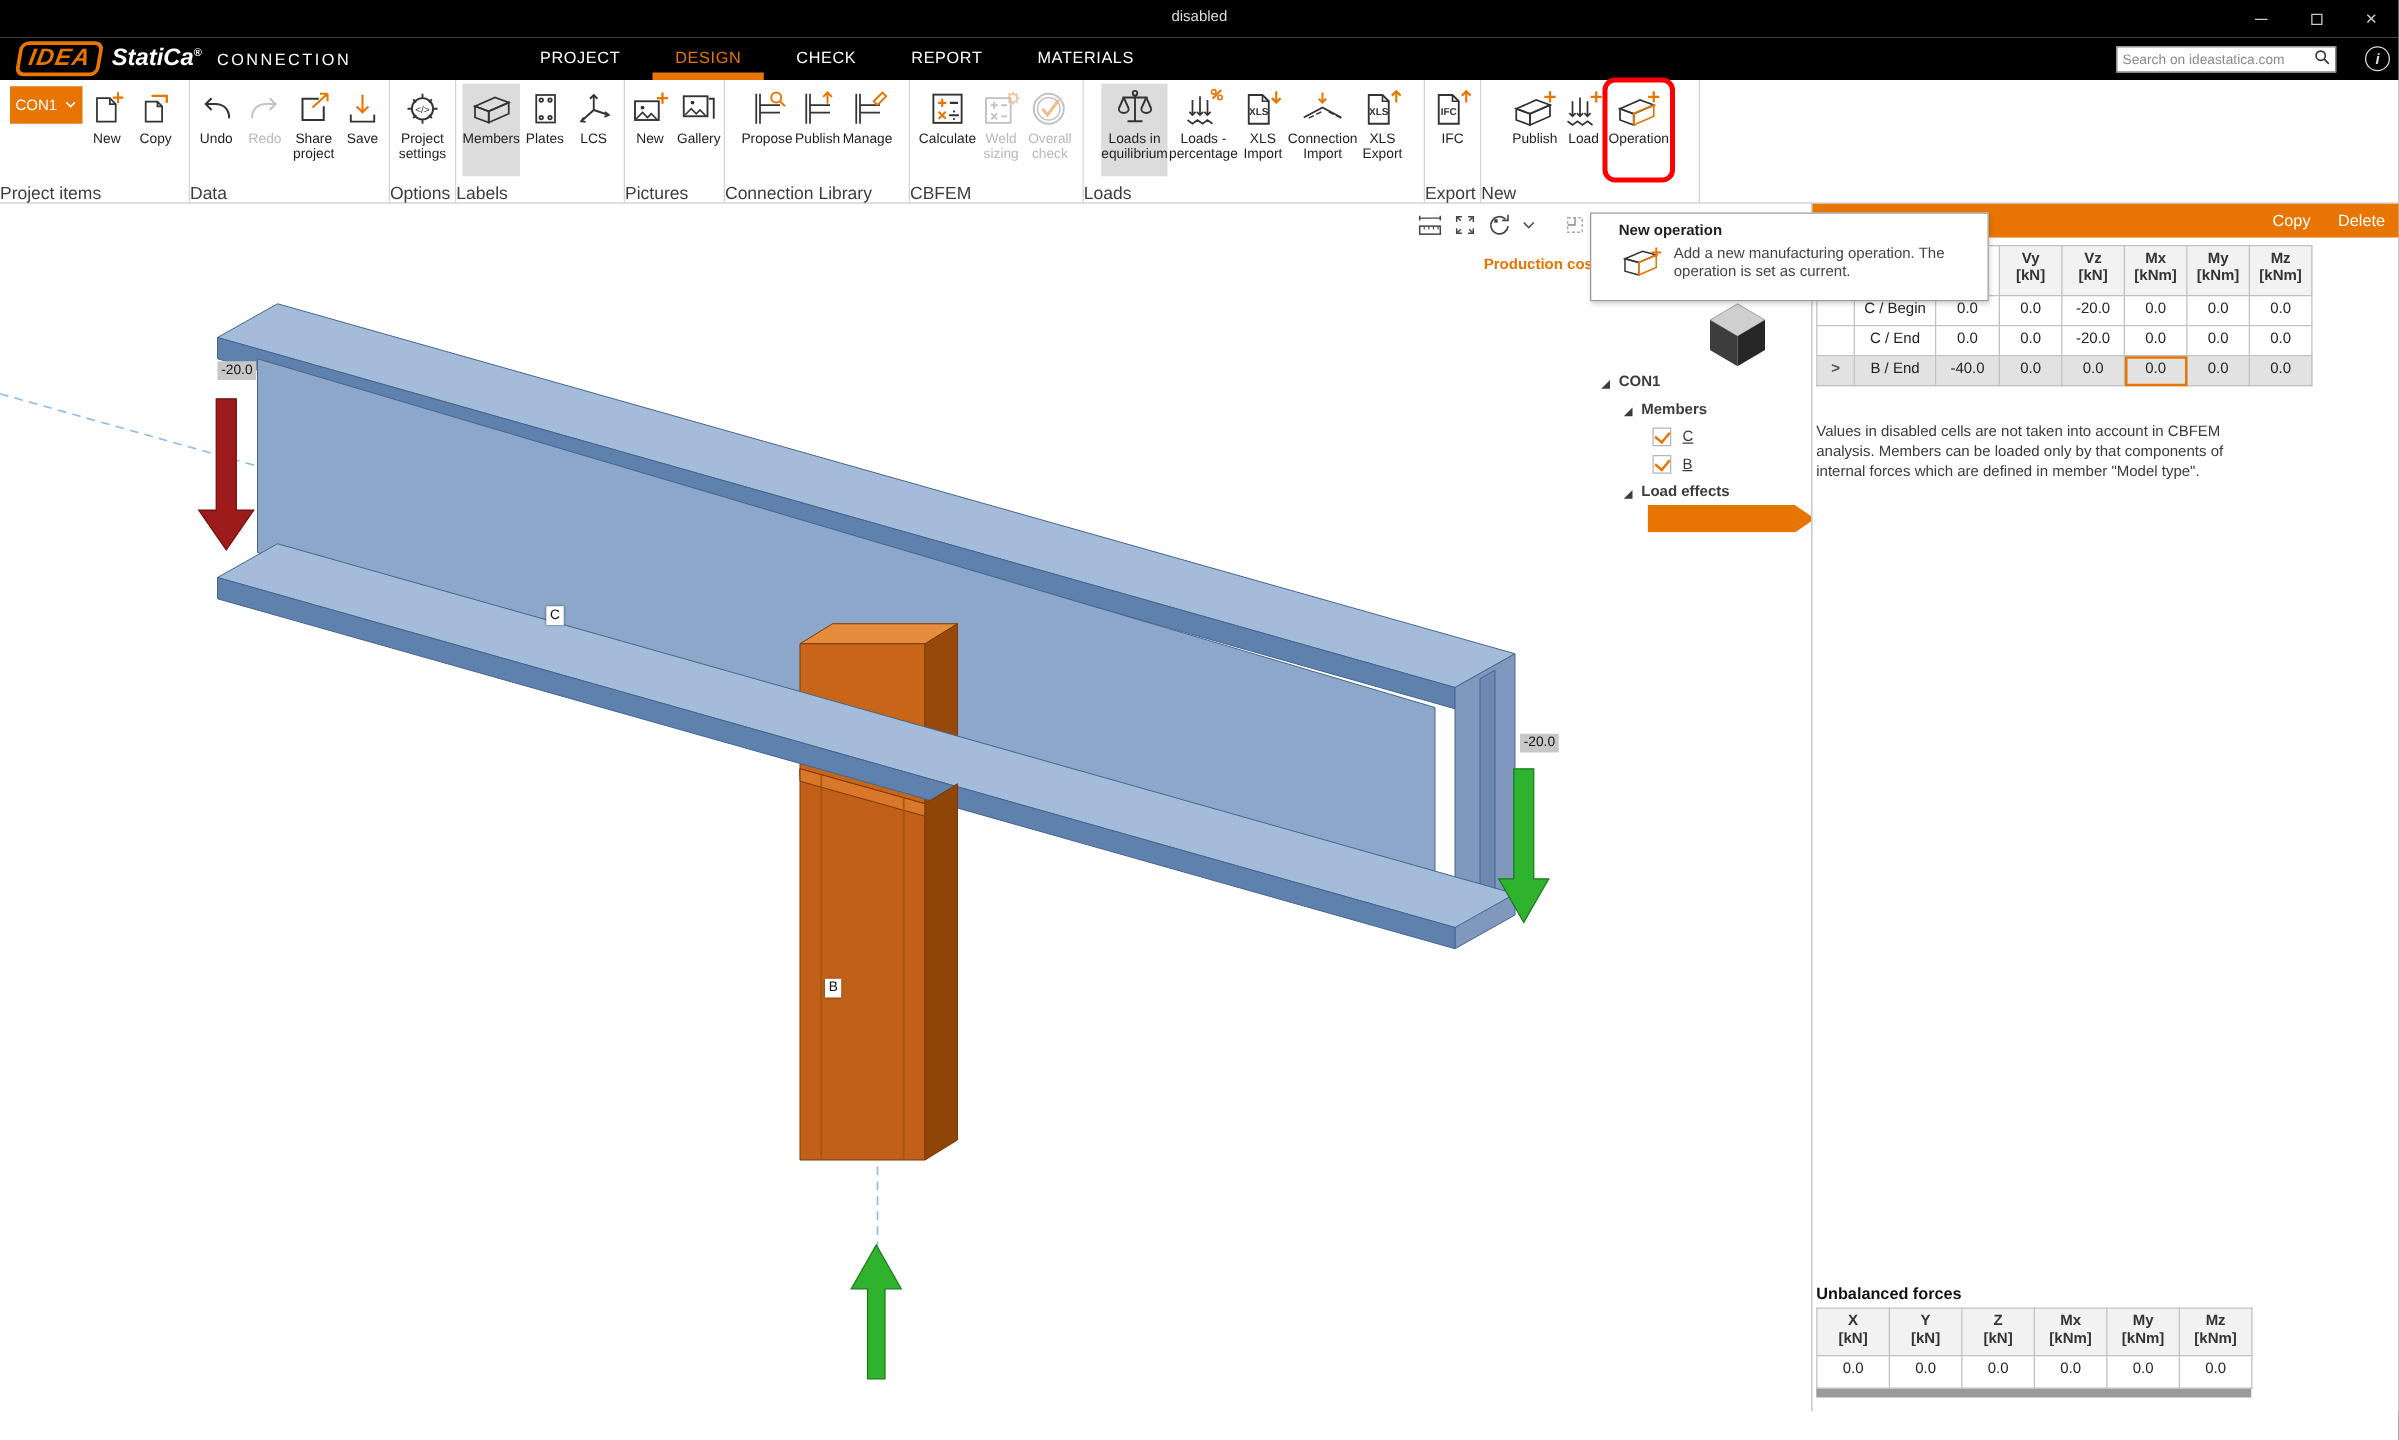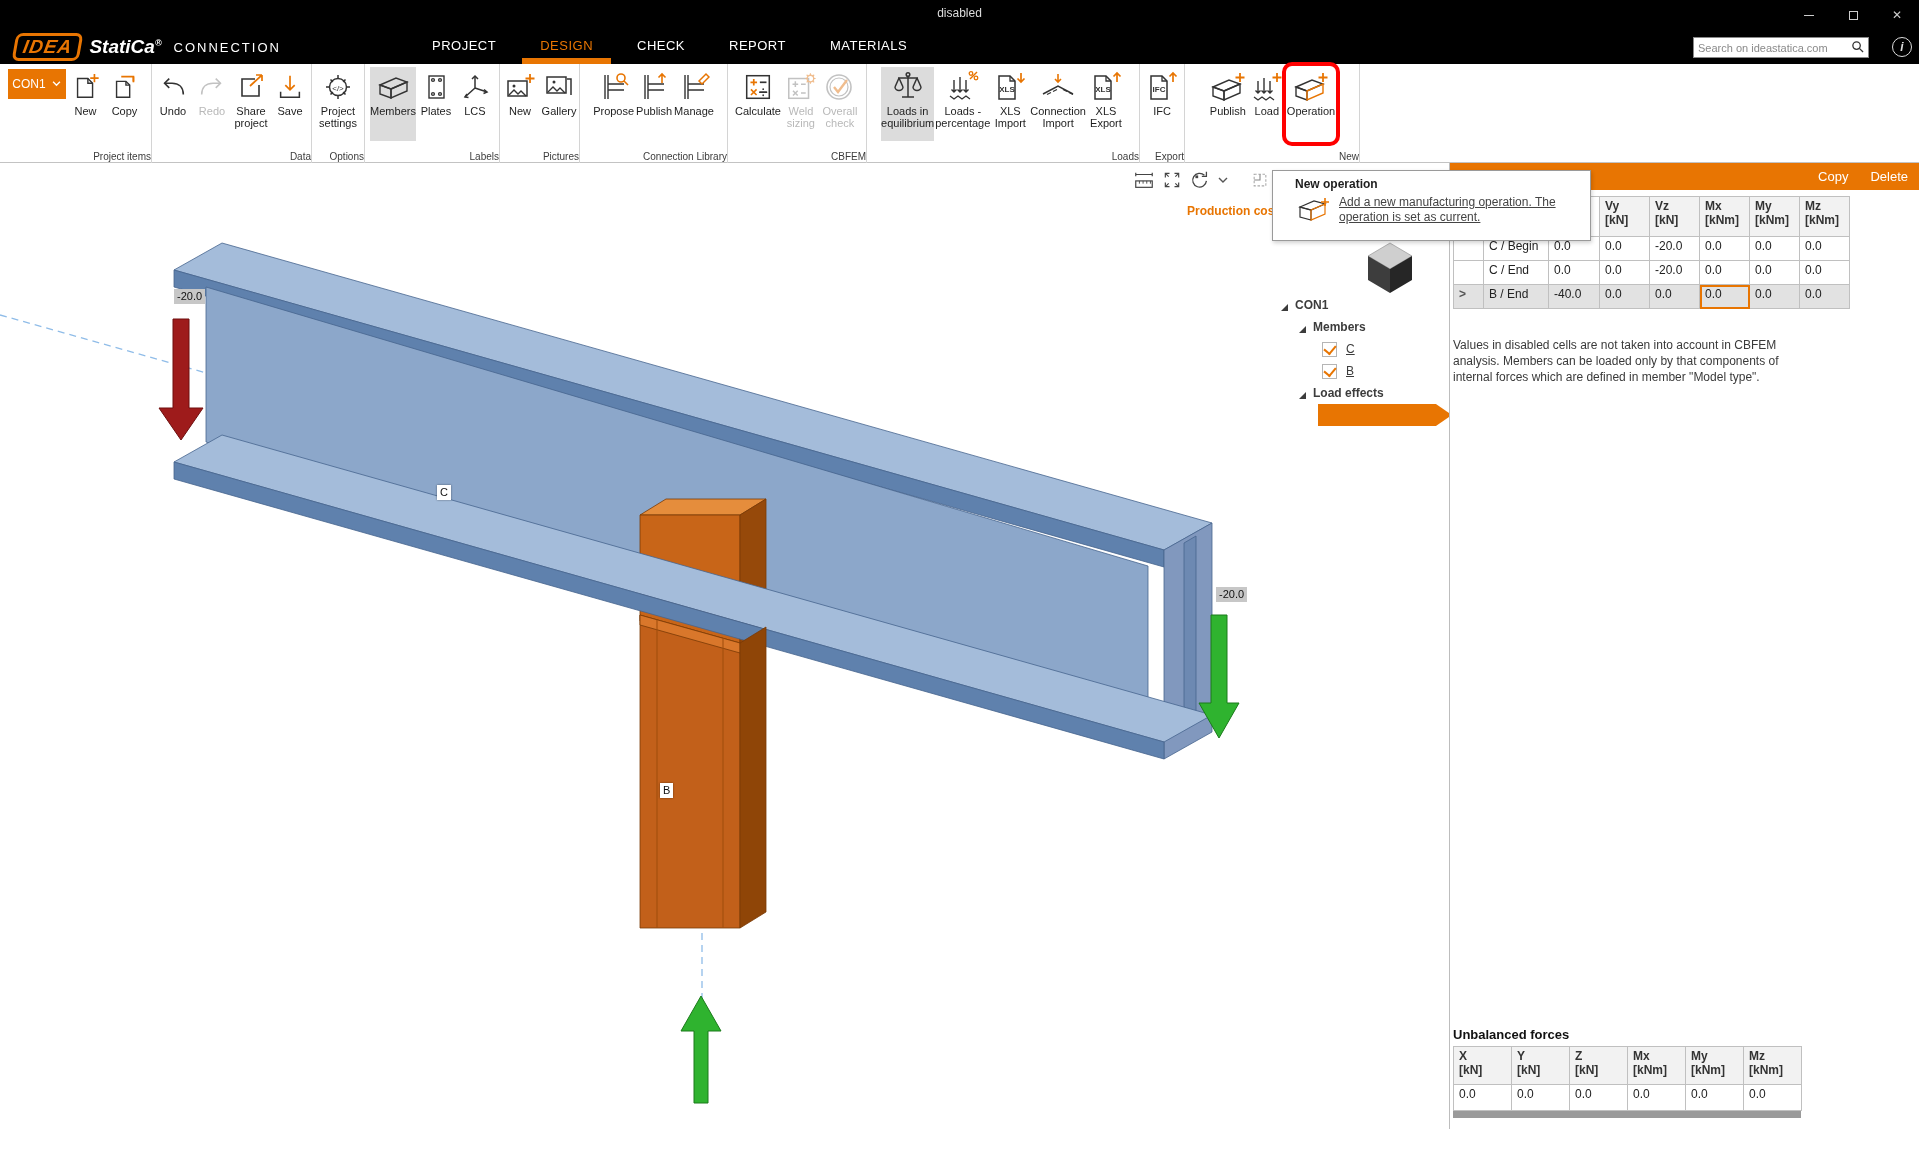--- a/index.html
+++ b/index.html
@@ -27,21 +27,21 @@
   .tab.active::after{content:"";position:absolute;left:4px;right:4px;bottom:0;height:6px;background:#E87502;}
   #searchwrap{position:absolute;left:1693px;top:7px;width:176px;height:21px;background:#fff;border:1px solid #888;display:flex;align-items:center;}
   #search-input{flex:1;border:0;outline:none;font-size:11px;color:#555;padding:0 4px;background:transparent;}
   #search-input::placeholder{color:#8a8a8a;}
   .mag{margin-right:4px;}
   #info-icon{position:absolute;left:1892px;top:7px;width:20px;height:20px;border:1px solid #ddd;border-radius:50%;color:#ddd;font-size:12px;text-align:center;line-height:19px;font-style:italic;font-weight:bold;}
 
   
   #ribbon{position:absolute;left:0;top:64px;width:1919px;height:99px;background:#fff;border-bottom:1px solid #c3c3c3;display:flex;}
   .rib-group{position:relative;height:99px;border-right:1px solid #d4d4d4;display:flex;justify-content:center;align-items:flex-start;padding-top:3px;gap:1px;}
-  .rib-group-label{position:absolute;left:0;right:0;bottom:1px;text-align:right;font-size:10px;color:#3c3c3c;}
+  .rib-group-label{position:absolute;left:0;right:0;bottom:1px;text-align:left;font-size:14px;color:#3c3c3c;}
   .rib-btn{display:flex;flex-direction:column;align-items:center;padding-top:2px;min-width:38px;height:74px;cursor:default;}
   .rib-btn .rib-icon{height:36px;display:flex;align-items:center;justify-content:center;}
   .rib-btn .rib-label{font-size:11px;line-height:12px;color:#1e1e1e;text-align:center;white-space:pre-line;}
   .rib-btn.toggled{background:#dcdcdc;}
   .rib-btn.disabled .rib-label{color:#b8b8b8;}
   .rib-btn.highlighted{outline:4px solid #ff0000;outline-offset:1px;border-radius:5px;}
   #con1-btn{width:58px;height:30px;margin-top:2px;background:#E87502;color:#fff;font-size:12px;display:flex;align-items:center;justify-content:center;gap:6px;}
   #con1-btn .chev{font-size:9px;}
 
   
@@ -66,21 +66,21 @@
   #le1-banner{position:absolute;left:46px;top:0;width:134px;height:22px;background:#E87502;display:flex;align-items:center;padding-left:6px;clip-path:polygon(0 0,88% 0,100% 50%,88% 100%,0 100%);}
   #le1-banner .cbx{border-color:#fff;}
   #le1-banner span{color:#fff;margin-top:40px;}
 
   
   #panel{position:absolute;left:1449px;top:163px;width:470px;height:966px;background:#fff;border-left:1px solid #bdbdbd;}
   #panel-header{position:absolute;left:0;top:0;width:470px;height:27px;background:#E87502;display:flex;align-items:center;justify-content:flex-end;gap:22px;padding-right:12px;}
   #panel-header .hbtn{color:#fff;font-size:13px;cursor:default;}
 
   table.grid{border-collapse:collapse;}
-  table.grid td,table.grid th{border:1px solid #c0c0c0;font-size:12px;padding:2px 5px;text-align:left;vertical-align:top;color:#222;}
+  table.grid td,table.grid th{border:1px solid #c0c0c0;font-size:12px;padding:2px 5px;text-align:center;vertical-align:top;color:#222;}
   table.grid th{background:#f2f2f2;font-weight:bold;color:#333;line-height:14px;}
   #loads-table{position:absolute;left:3px;top:33px;}
   #loads-table th{height:40px;}
   #loads-table td{height:24px;}
   #loads-table .colsel{width:30px;min-width:30px;border-left:1px solid #c0c0c0;}
   #loads-table .collabel{width:65px;min-width:65px;}
   #loads-table .coln{width:51px;min-width:51px;}
   #loads-table .colv{width:50px;min-width:50px;}
   #loads-table tr.selected td{background:#e2e2e2;}
   #loads-table td.hl{outline:2px solid #E87502;outline-offset:-2px;}
@@ -92,21 +92,21 @@
   #unb{position:absolute;left:3px;top:864px;}
   #unb-title{font-weight:bold;font-size:13px;color:#111;margin-bottom:4px;}
   #unb table th{height:38px;width:58px;min-width:58px;}
   #unb table td{height:26px;}
   #unb-bottombar{width:348px;height:7px;background:#9a9a9a;}
 
   
   #tooltip{position:absolute;left:1272px;top:170px;width:319px;height:71px;background:#fff;border:1px solid #9a9a9a;box-shadow:1px 2px 4px rgba(0,0,0,.18);z-index:50;padding-left:12px;}
   #tooltip-title{font-weight:bold;font-size:12px;color:#1e1e1e;padding:6px 10px 2px;}
   #tooltip-row{display:flex;padding:2px 10px 0 12px;gap:8px;}
-  #tooltip-body{font-size:12px;color:#444;line-height:15px;width:250px;text-decoration:underline;}
+  #tooltip-body{font-size:12px;color:#444;line-height:15px;width:250px;}
 
   
   #statusbar{position:absolute;left:0;top:1129px;width:1919px;height:23px;background:#000;display:flex;align-items:center;gap:34px;padding-left:12px;}
   #statusbar span{color:#eee;font-size:12px;}
 </style>
 </head>
 <body>
 
 <div id="app">
 

